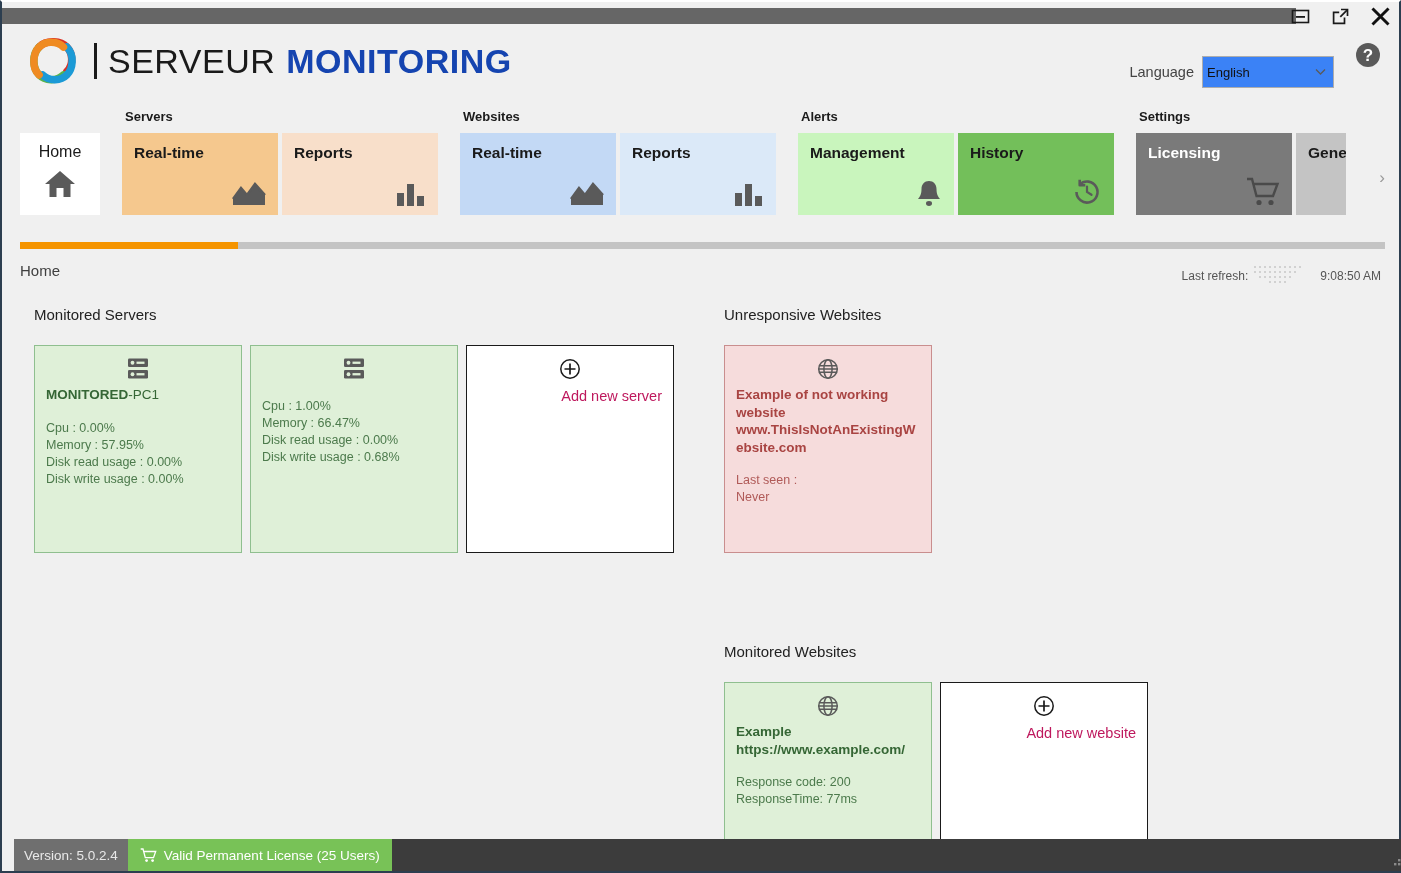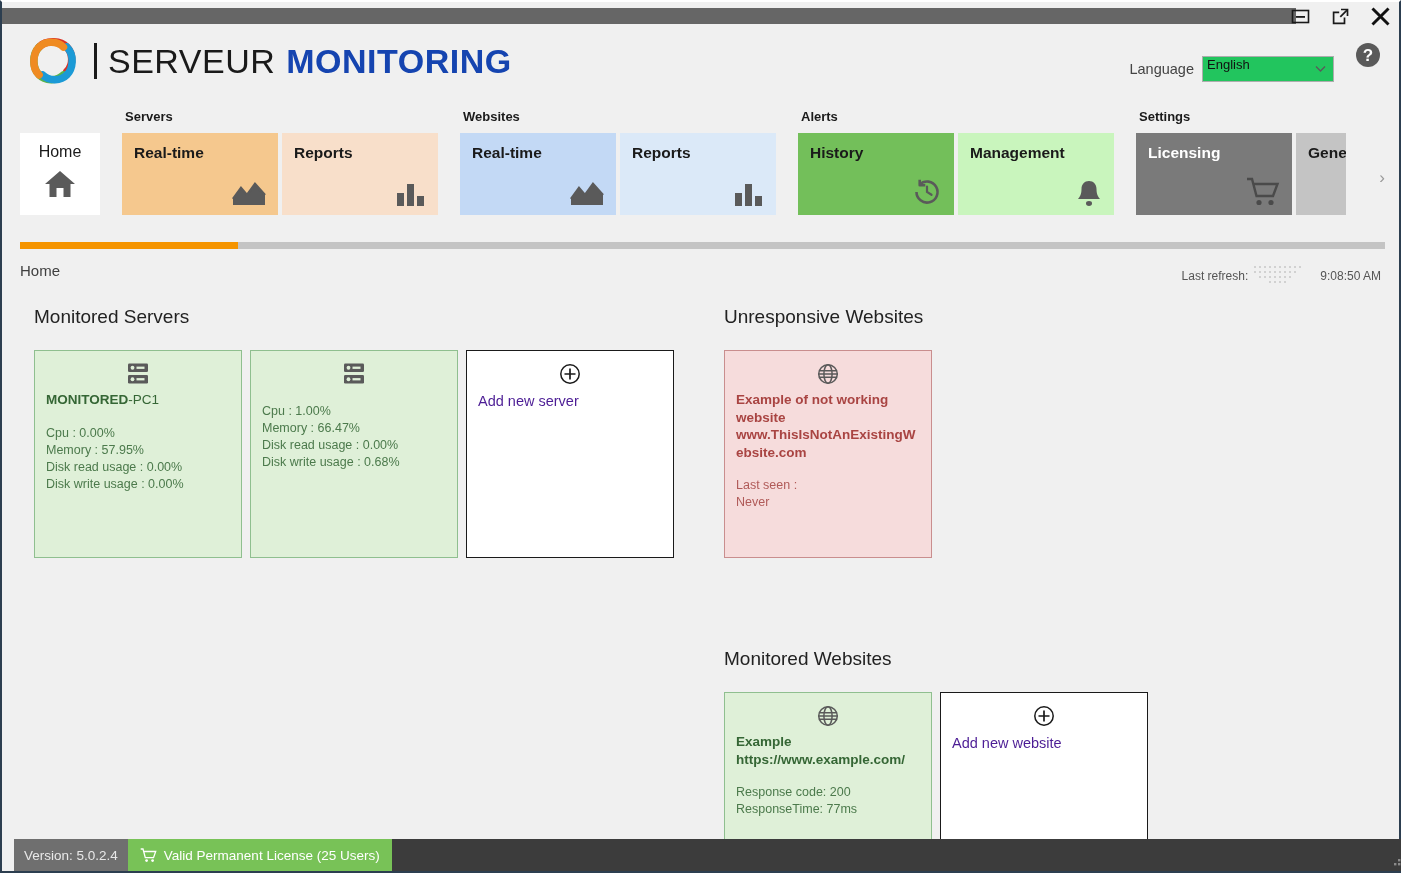--- a/index.html
+++ b/index.html
@@ -63,25 +63,25 @@
   }
   .logo-text .t1 { color: #1a1a1a; font-weight: 400; }
   .logo-text .t2 { color: #1544b0; font-weight: 700; margin-top: 32px; }
 
   .lang-wrap {
     position: absolute; right: 65px; top: 26px;
     display: flex; align-items: center; gap: 8px;
   }
   .lang-label { font-size: 14.5px; color: #444; }
   .lang-select {
-    width: 132px; height: 26px;
-    border: 1px solid #adadad; background: #22c55e;
+    width: 132px; height: 32px;
+    border: 1px solid #adadad; background: #3b82f6;
     font-size: 13px; color: #111;
     padding: 0 4px;
-    display: flex; 
+    display: flex; align-items: center;
     position: relative;
     font-family: "Liberation Sans", sans-serif;
     cursor: pointer;
   }
   .lang-select .caret {
     position: absolute; right: 7px; top: 50%; transform: translateY(-50%);
     width: 0; height: 0;
   }
   .help-btn {
     position: absolute; right: 18px; top: 12px;
@@ -164,21 +164,21 @@
   .refresh-dots { width: 62px; height: 24px; opacity: .35; }
   .refresh-time { margin-left: 4px; }
 
   
   .content {
     position: absolute; left: 0; top: 290px;
     width: 1397px; height: 551px;
     overflow: hidden;
   }
   .section-title {
-    font-size: 19px; color: #222; font-weight: 400;
+    font-size: 15px; color: #222; font-weight: 400;
   }
   .col-left  { position: absolute; left: 32px; top: 14px; width: 660px; }
   .col-right { position: absolute; left: 722px; top: 14px; width: 600px; }
 
   .card-row { display: flex; gap: 8px; margin-top: 22px; }
 
   .card {
     width: 208px; height: 208px;
     border: 1px solid #8fbf8f;
     background: #dff0d8;
@@ -198,21 +198,21 @@
     font-size: 13.5px; font-weight: 700; color: #356635;
     line-height: 17.5px; word-break: break-word;
   }
   .card.red .card-name { color: #a94442; }
   .card-stats {
     margin-top: 16px;
     font-size: 12.5px; color: #4c7a4c; line-height: 17px;
   }
   .card.red .card-stats { color: #b05a58; }
   .card.add .add-label {
-    text-align: left; font-size: 14.5px; color: #4c1d95; margin-top: 2px;
+    text-align: right; font-size: 14.5px; color: #be185d; margin-top: 2px;
   }
   .card.add .card-icon { color: #1a1a1a; margin-bottom: 6px; }
   .card-name .lite { font-weight: 400; }
 
   .section-websites { margin-top: 90px; }
 
   
   .statusbar {
     position: absolute; left: 12px; bottom: 0;
     width: 1397px; height: 32px;
@@ -371,36 +371,36 @@
             </div>
           </div>
         </div>
       </div>
 
       <div class="nav-spacer"></div>
 
       <div class="nav-group">
         <div class="nav-group-title">Alerts</div>
         <div class="nav-tiles">
+          <div class="nav-tile" style="background:#c9f5bd">
+            <div class="nav-tile-label">Management</div>
+            <div class="nav-tile-icon">
+              <svg width="26" height="28" viewBox="0 0 26 28" fill="#5a5a5a">
+                <path d="M13 2 C17.5 2 20.5 5.5 20.5 10 c0 6 2 8 3.5 10 H2 c1.5-2 3.5-4 3.5-10 C5.5 5.5 8.5 2 13 2 Z"></path>
+                <ellipse cx="13" cy="24.5" rx="3" ry="2.4"></ellipse>
+              </svg>
+            </div>
+          </div>
           <div class="nav-tile" style="background:#73bf5a">
             <div class="nav-tile-label">History</div>
             <div class="nav-tile-icon">
               <svg width="30" height="30" viewBox="0 0 30 30" fill="none" stroke="#5a5a5a" stroke-width="2.6">
                 <path d="M4.5 15 a10.5 10.5 0 1 0 3.2 -7.5"></path>
                 <path d="M7.7 2.7 L7.7 8.3 L13.3 8.3" stroke-linejoin="round"></path>
                 <path d="M15 9.5 V15 L19.5 17.8" stroke-width="2.2" stroke-linecap="round"></path>
-              </svg>
-            </div>
-          </div>
-          <div class="nav-tile" style="background:#c9f5bd">
-            <div class="nav-tile-label">Management</div>
-            <div class="nav-tile-icon">
-              <svg width="26" height="28" viewBox="0 0 26 28" fill="#5a5a5a">
-                <path d="M13 2 C17.5 2 20.5 5.5 20.5 10 c0 6 2 8 3.5 10 H2 c1.5-2 3.5-4 3.5-10 C5.5 5.5 8.5 2 13 2 Z"></path>
-                <ellipse cx="13" cy="24.5" rx="3" ry="2.4"></ellipse>
               </svg>
             </div>
           </div>
         </div>
       </div>
 
       <div class="nav-spacer"></div>
 
       <div class="nav-group">
         <div class="nav-group-title">Settings</div>

